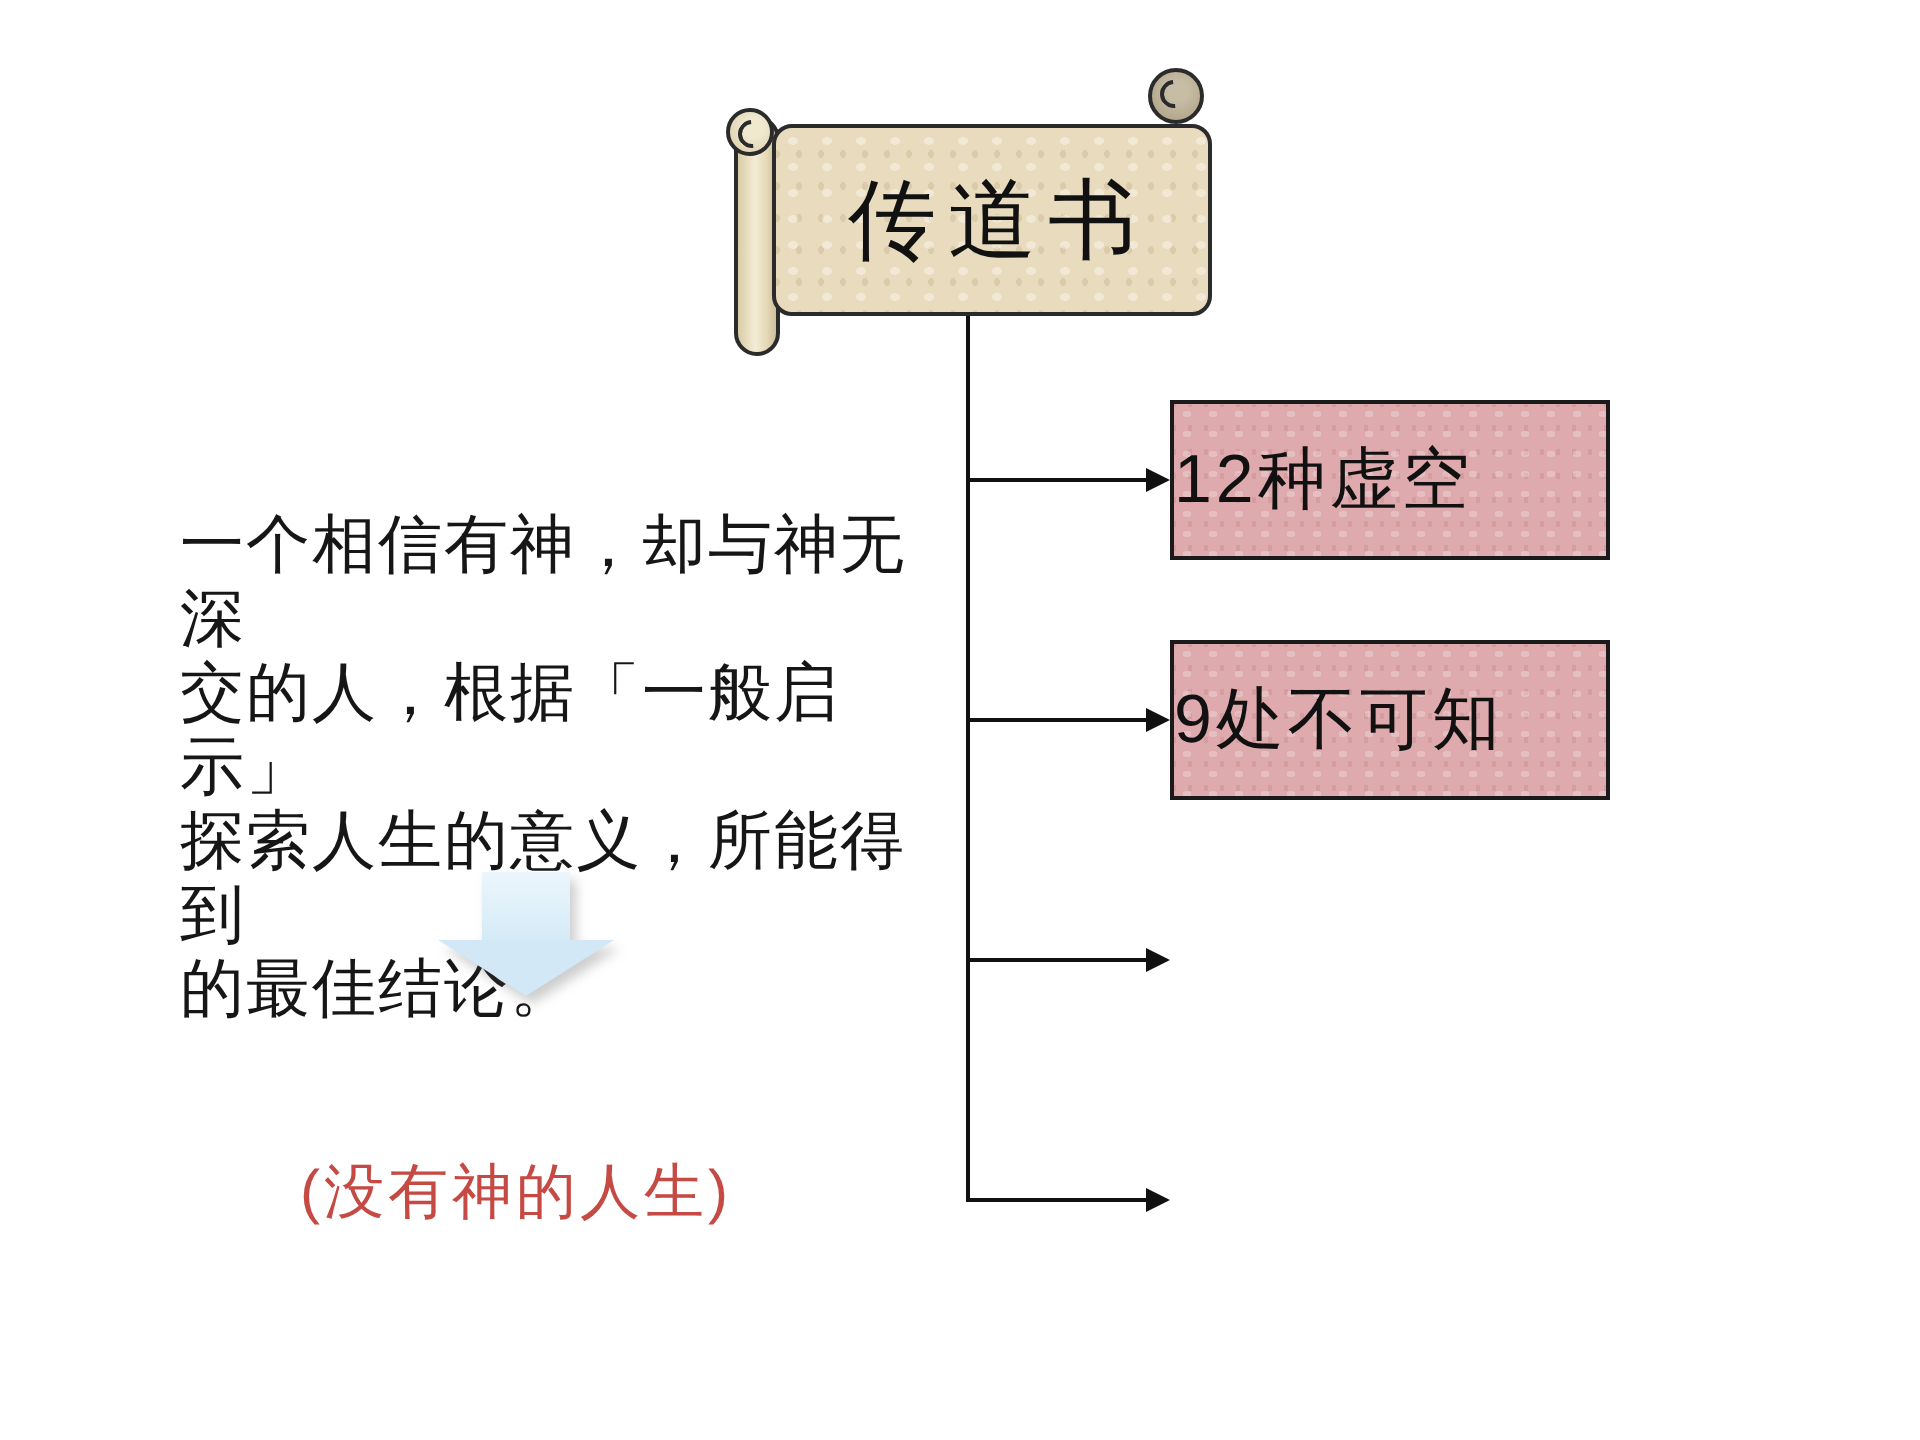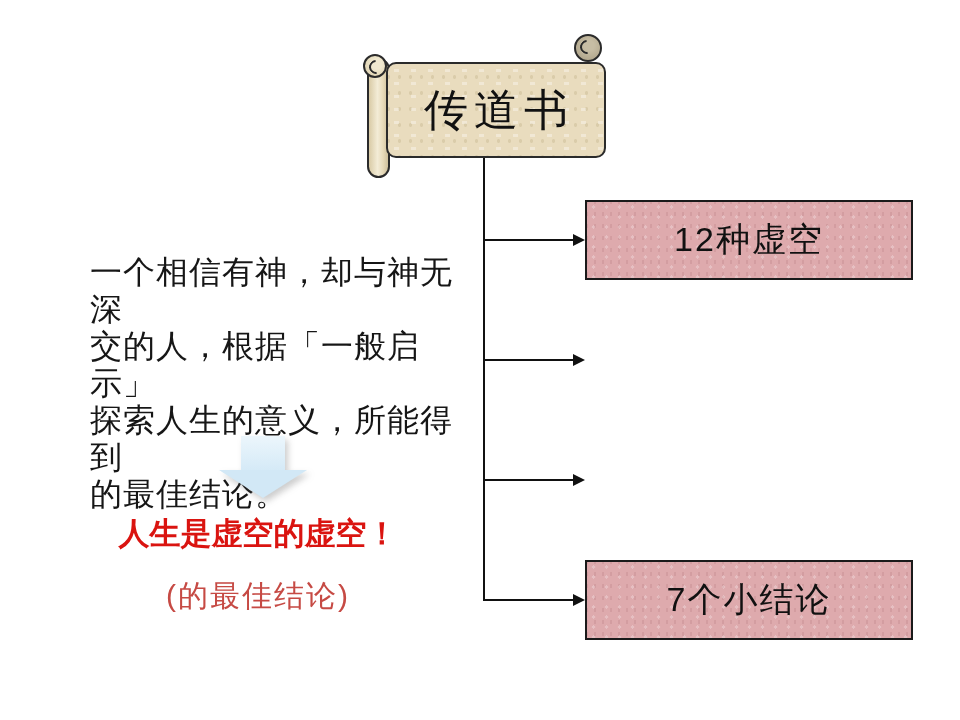--- a/index.html
+++ b/index.html
@@ -65,29 +65,29 @@
     position: absolute; left: 483px; width: 92px; height: 2px; background: #111;
   }
   .arrowhead {
     position: absolute; left: 573px; width: 0; height: 0;
     border-top: 6px solid transparent; border-bottom: 6px solid transparent;
     border-left: 12px solid #111;
   }
 
   
   .branch-box {
-    position: absolute; left: 585px; width: 328px; height: 80px;
+    position: absolute; left: 585px; width: 220px; height: 80px;
     border: 2px solid #1a1a1a;
     background-color: #deaaad;
     background-image:
       radial-gradient(rgba(255,255,255,0.25) 22%, transparent 23%),
       radial-gradient(rgba(140,70,75,0.13) 20%, transparent 21%);
     background-size: 13px 10px, 8px 12px;
     background-position: 0 0, 4px 6px;
-    display: flex; align-items: center; justify-content: center;
+    display: flex; align-items: center; justify-content: flex-start;
     font-size: 34px; color: #111; letter-spacing: 2px;
   }
 
   
   .left-note {
     position: absolute; left: 90px; top: 254px; width: 370px;
     font-size: 32px; line-height: 37px; color: #161616;
     white-space: pre-line; letter-spacing: 1px;
   }
   .down-arrow {
@@ -130,30 +130,29 @@
   <div class="branch-line" style="top:479px"></div>
   <div class="branch-line" style="top:599px"></div>
   <div class="arrowhead" style="top:234px"></div>
   <div class="arrowhead" style="top:354px"></div>
   <div class="arrowhead" style="top:474px"></div>
   <div class="arrowhead" style="top:594px"></div>
 
   <div class="branch-box" style="top:200px">
     <span>12种虚空</span>
   </div>
-  <div class="branch-box" style="top:560px">
-    <span>7个小结论</span>
+  <div class="branch-box" style="top:320px">
+    <span>9处不可知</span>
   </div>
 
   <div class="left-note">一个相信有神，却与神无深
 交的人，根据「一般启示」
 探索人生的意义，所能得到
 的最佳结论。</div>
 
   <div class="down-arrow">
     <div class="stem"></div>
     <div class="head"></div>
   </div>
 
-  <div class="conclusion-line1">人生是虚空的虚空！</div>
-  <div class="conclusion-line2">(的最佳结论)</div>
+  <div class="conclusion-line2">(没有神的人生)</div>
 
 </div>
 
 </body></html>

